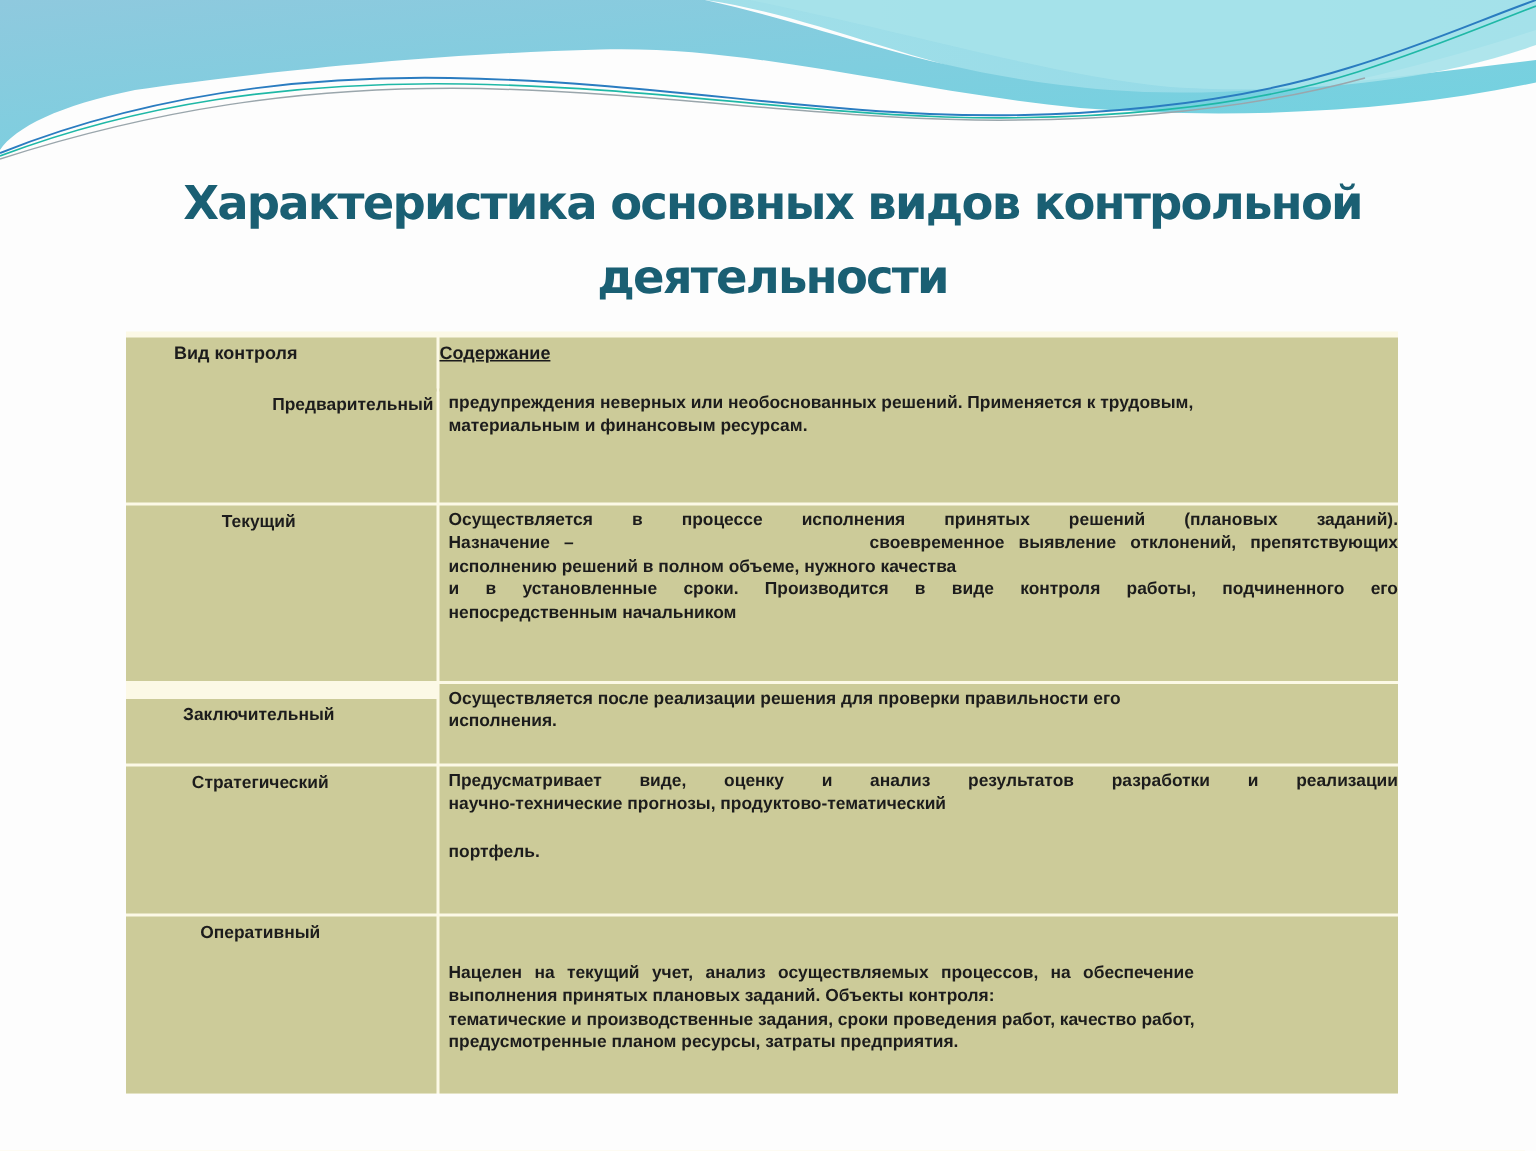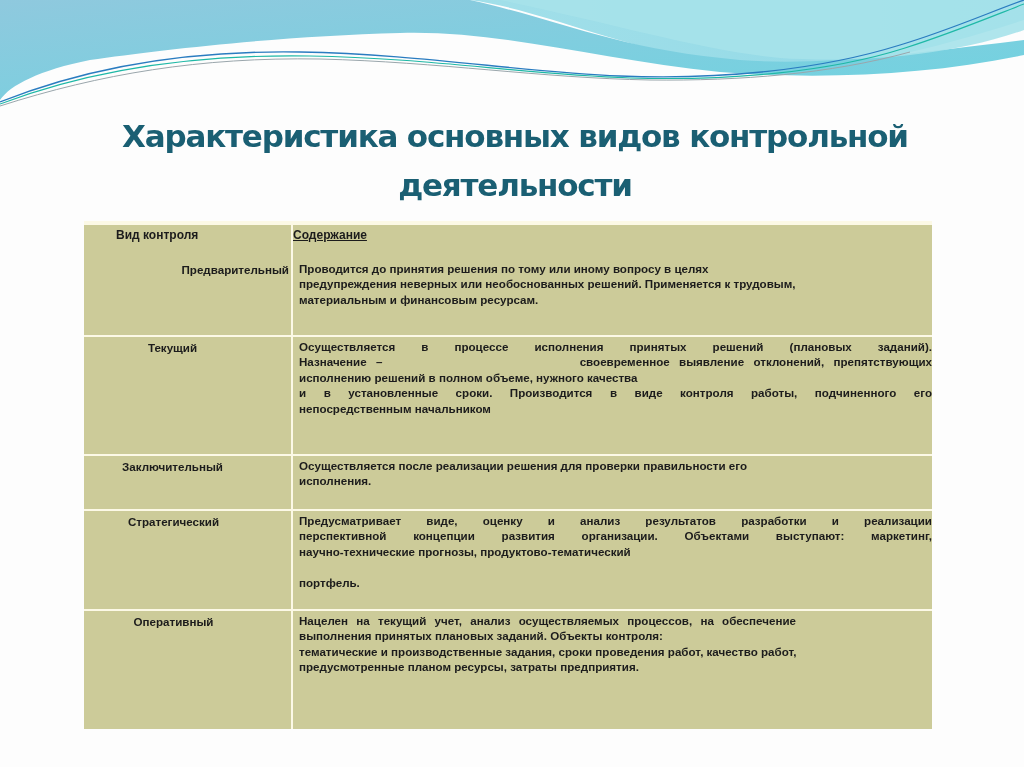--- a/index.html
+++ b/index.html
@@ -65,58 +65,56 @@
 <div class="table-wrap">
 
   <div class="trow" style="top:4px; height:36px;">
     <div class="cell c1 hdr1">Вид контроля</div>
     <div class="cell c2 hdr2">Содержание</div>
   </div>
 
   <div class="trow" style="top:38px; height:76px;">
     <div class="cell c1 kind right">Предварительный</div>
     <div class="cell c2 content">
-      <span class="line left">Проводится до принятия решения по тому или иному вопросу в целях</span>
       <span class="line left">предупреждения неверных или необоснованных решений. Применяется к трудовым,</span>
       <span class="line left">материальным и финансовым ресурсам.</span>
     </div>
   </div>
 
   <div class="trow" style="top:116px; height:117px;">
     <div class="cell c1 kind" style="padding-right:30px;">Текущий</div>
     <div class="cell c2 content">
       <span class="line just">Осуществляется в процессе исполнения принятых решений (плановых заданий).</span>
       <span class="line just" style="white-space:pre;">Назначение –                     своевременное выявление отклонений, препятствующих</span>
       <span class="line left">исполнению решений в полном объеме, нужного качества</span>
       <span class="line just">и в установленные сроки. Производится в виде контроля работы, подчиненного его</span>
       <span class="line left">непосредственным начальником</span>
     </div>
   </div>
 
   <div class="trow" style="top:235px; height:53px;">
-    <div class="cell c1 kind" style="padding-right:30px;">Заключительный</div>
+    <div class="cell c1 kind" style="padding-right:30px;margin-top:10px;">Заключительный</div>
     <div class="cell c2 content">
       <span class="line left">Осуществляется после реализации решения для проверки правильности его</span>
       <span class="line left">исполнения.</span>
     </div>
   </div>
 
   <div class="trow" style="top:290px; height:98px;">
     <div class="cell c1 kind" style="padding-right:28px;">Стратегический</div>
     <div class="cell c2 content">
       <span class="line just">Предусматривает виде, оценку и анализ результатов разработки и реализации</span>
-      <span class="line just">перспективной концепции развития организации. Объектами выступают: маркетинг,</span>
       <span class="line left">научно-технические прогнозы, продуктово-тематический</span>
       <span class="line left" style="margin-top:16px;">портфель.</span>
     </div>
   </div>
 
   <div class="trow" style="top:390px; height:118px;">
     <div class="cell c1 kind" style="padding-right:28px;">Оперативный</div>
     <div class="cell c2 content">
-      <span class="line left" style="word-spacing:5px;">Нацелен на текущий учет, анализ осуществляемых процессов, на обеспечение</span>
+      <span class="line left" style="word-spacing:5px;margin-top:28px;">Нацелен на текущий учет, анализ осуществляемых процессов, на обеспечение</span>
       <span class="line left">выполнения принятых плановых заданий. Объекты контроля:</span>
       <span class="line left">тематические и производственные задания, сроки проведения работ, качество работ,</span>
       <span class="line left">предусмотренные планом ресурсы, затраты предприятия.</span>
     </div>
   </div>
 
 </div>
 
 </body></html>

